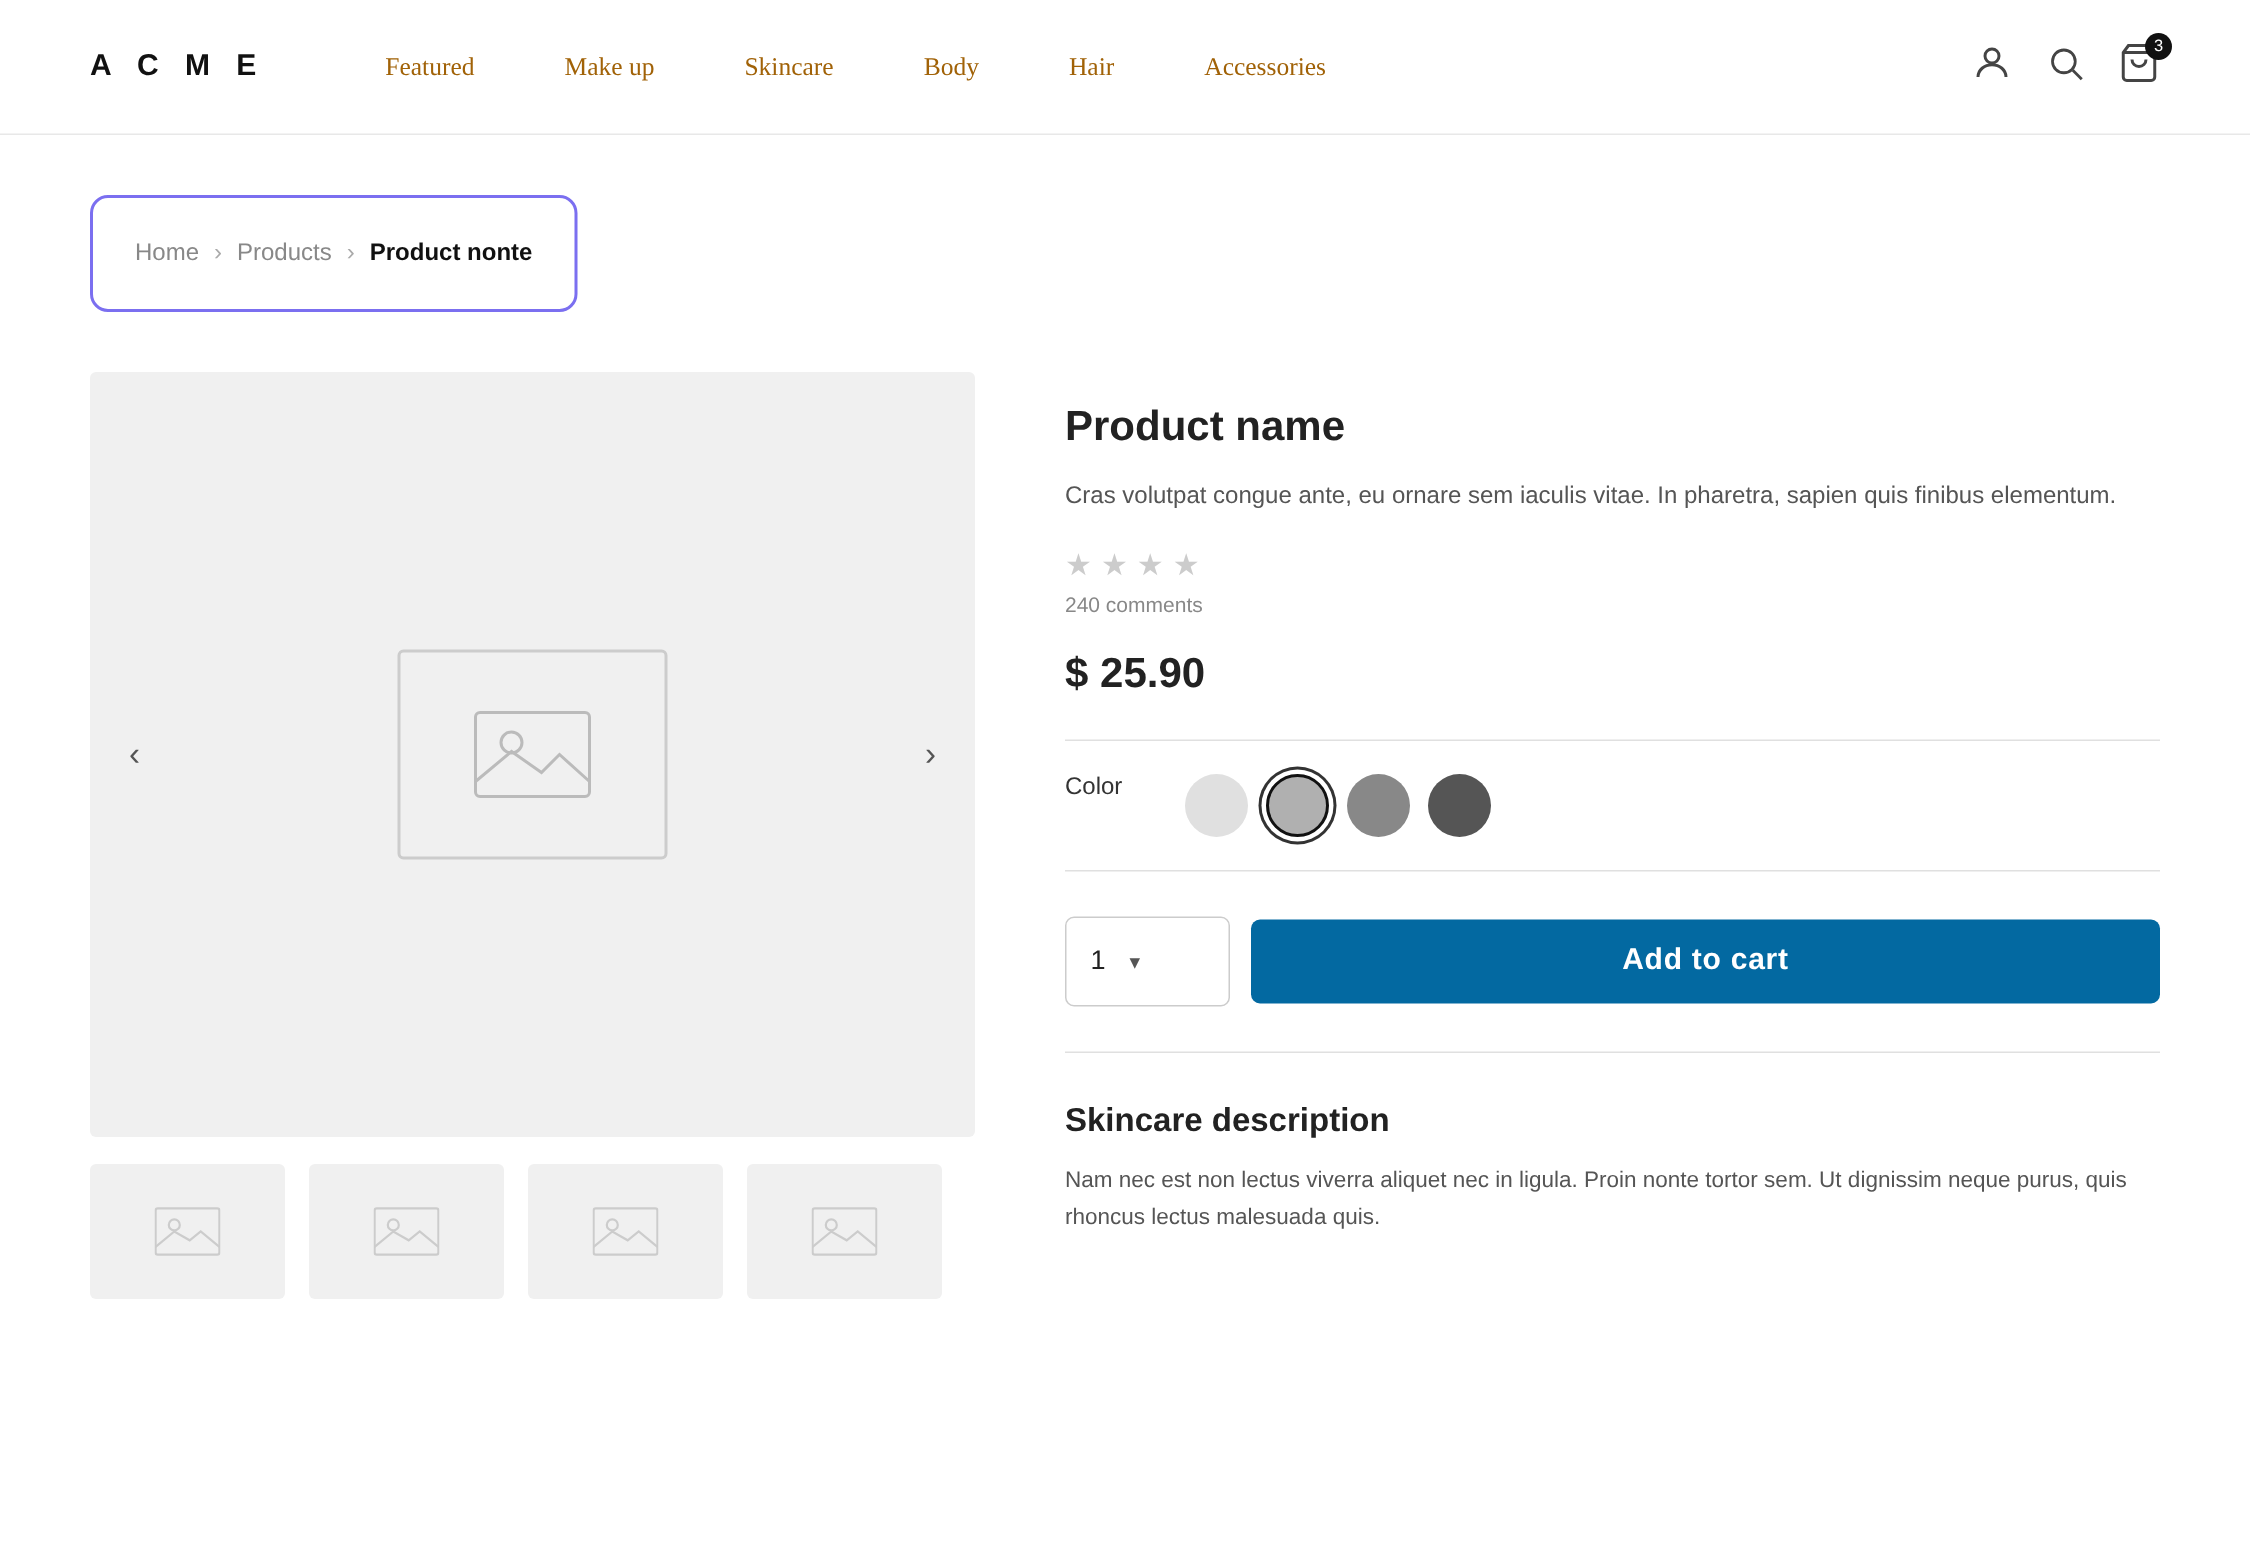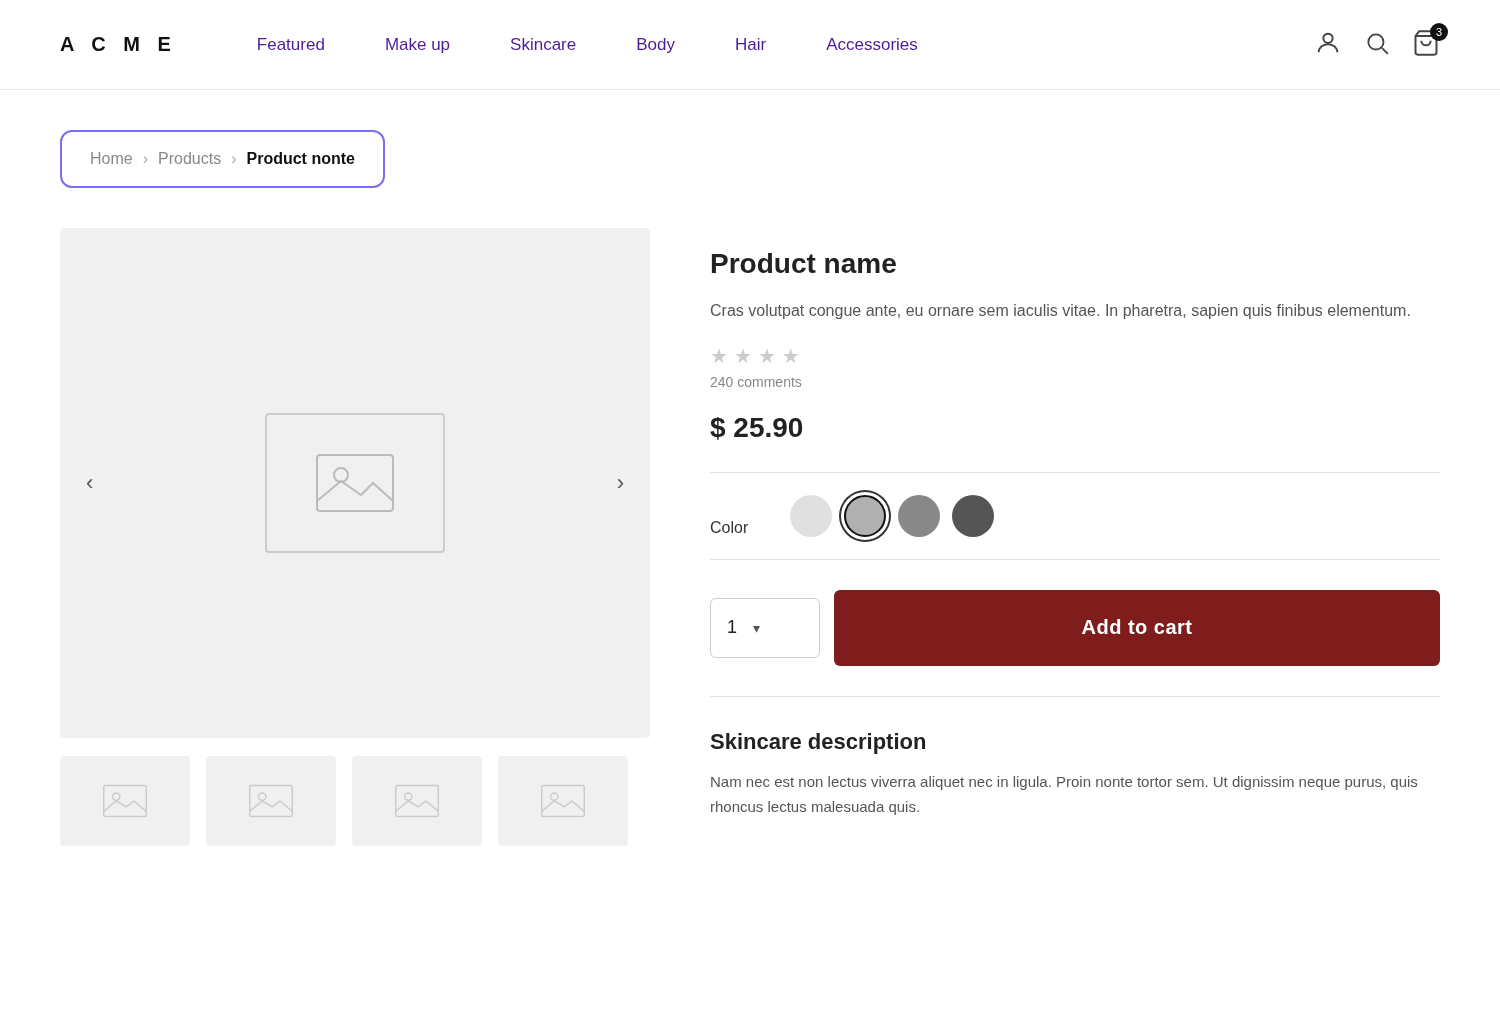--- a/index.html
+++ b/index.html
@@ -2,31 +2,31 @@
 <html><head>
   <meta charset="utf-8">
   <style>
     * { box-sizing: border-box; margin: 0; padding: 0; }
     body { font-family: -apple-system, BlinkMacSystemFont, 'Segoe UI', Arial, sans-serif; background: #fff; color: #222; width: 1500px; min-height: 1030px; }
 
     
     .header { display: flex; align-items: center; padding: 0 60px; height: 90px; border-bottom: 1px solid #e8e8e8; }
     .logo { font-size: 20px; font-weight: 700; letter-spacing: 6px; margin-right: 80px; color: #111; }
     .nav { display: flex; gap: 60px; flex: 1; }
-    .nav-item { font-size: 17px; color: #4c1d95; cursor: pointer; text-decoration: none; }
+    .nav-item { font-size: 17px; color: #a16207; cursor: pointer; text-decoration: none; font-family: Liberation Serif, serif; }
     .header-icons { display: flex; align-items: center; gap: 22px; margin-left: auto; }
     .header-icon { cursor: pointer; color: #444; }
     .cart-wrapper { position: relative; }
     .cart-badge { position: absolute; top: -6px; right: -8px; background: #111; color: #fff; border-radius: 50%; width: 18px; height: 18px; font-size: 11px; display: flex; align-items: center; justify-content: center; }
 
     
     .main { padding: 40px 60px; }
 
     
-    .breadcrumb { display: inline-flex; align-items: center; border: 2px solid #7b6ff0; border-radius: 12px; padding: 18px 28px; gap: 10px; margin-bottom: 40px; }
+    .breadcrumb { display: inline-flex; align-items: center; border: 2px solid #7b6ff0; border-radius: 12px; padding: 28px 28px; gap: 10px; margin-bottom: 40px; }
     .breadcrumb-item { font-size: 16px; color: #888; cursor: pointer; }
     .breadcrumb-item.active { font-weight: 700; color: #111; }
     .breadcrumb-sep { font-size: 16px; color: #aaa; }
 
     
     .product-layout { display: flex; gap: 60px; }
 
     
     .gallery { flex: 0 0 590px; }
     .gallery-main { background: #f0f0f0; height: 510px; border-radius: 4px; display: flex; align-items: center; justify-content: center; position: relative; margin-bottom: 18px; }
@@ -43,31 +43,31 @@
     .product-info { flex: 1; padding-top: 20px; }
     .product-name { font-size: 28px; font-weight: 700; margin-bottom: 18px; }
     .product-desc { font-size: 16px; color: #555; line-height: 1.6; margin-bottom: 20px; }
     .stars { display: flex; align-items: center; gap: 6px; margin-bottom: 6px; }
     .star { color: #ccc; font-size: 20px; }
     .comments { font-size: 14px; color: #888; margin-bottom: 22px; }
     .price { font-size: 28px; font-weight: 700; margin-bottom: 28px; }
     .divider { border: none; border-top: 1px solid #e0e0e0; margin: 20px 0; }
 
     
-    .color-row { display: flex; align-items: flex-end; gap: 20px; margin: 22px 0; }
+    .color-row { display: flex; align-items: flex-start; gap: 20px; margin: 22px 0; }
     .color-label { font-size: 16px; color: #333; min-width: 60px; }
     .color-options { display: flex; gap: 12px; }
     .color-swatch { width: 42px; height: 42px; border-radius: 50%; cursor: pointer; border: 2px solid transparent; }
     .color-swatch.selected { border: 2.5px solid #111; box-shadow: 0 0 0 3px #fff, 0 0 0 5px #333; }
 
     
     .cart-row { display: flex; gap: 14px; margin: 30px 0; align-items: center; }
     .qty-select { display: flex; align-items: center; border: 1.5px solid #ccc; border-radius: 6px; padding: 0 16px; height: 60px; font-size: 18px; cursor: pointer; min-width: 110px; gap: 16px; background: #fff; }
     .qty-chevron { font-size: 14px; color: #555; }
-    .add-to-cart-btn { flex: 1; height: 76px; background: #7f1d1d; color: #fff; border: none; border-radius: 6px; font-size: 20px; font-weight: 600; cursor: pointer; letter-spacing: 0.5px; }
+    .add-to-cart-btn { flex: 1; height: 56px; background: #0369a1; color: #fff; border: none; border-radius: 6px; font-size: 20px; font-weight: 600; cursor: pointer; letter-spacing: 0.5px; }
 
     
     .delivery-row { display: flex; align-items: flex-start; gap: 18px; margin: 24px 0; }
     .delivery-icon { width: 36px; height: 36px; flex-shrink: 0; margin-top: 2px; }
     .delivery-text { font-size: 15px; color: #555; line-height: 1.6; }
 
     
     .ext-title { font-size: 22px; font-weight: 700; margin: 32px 0 14px; }
     .ext-text { font-size: 15px; color: #555; line-height: 1.7; }
   </style>

